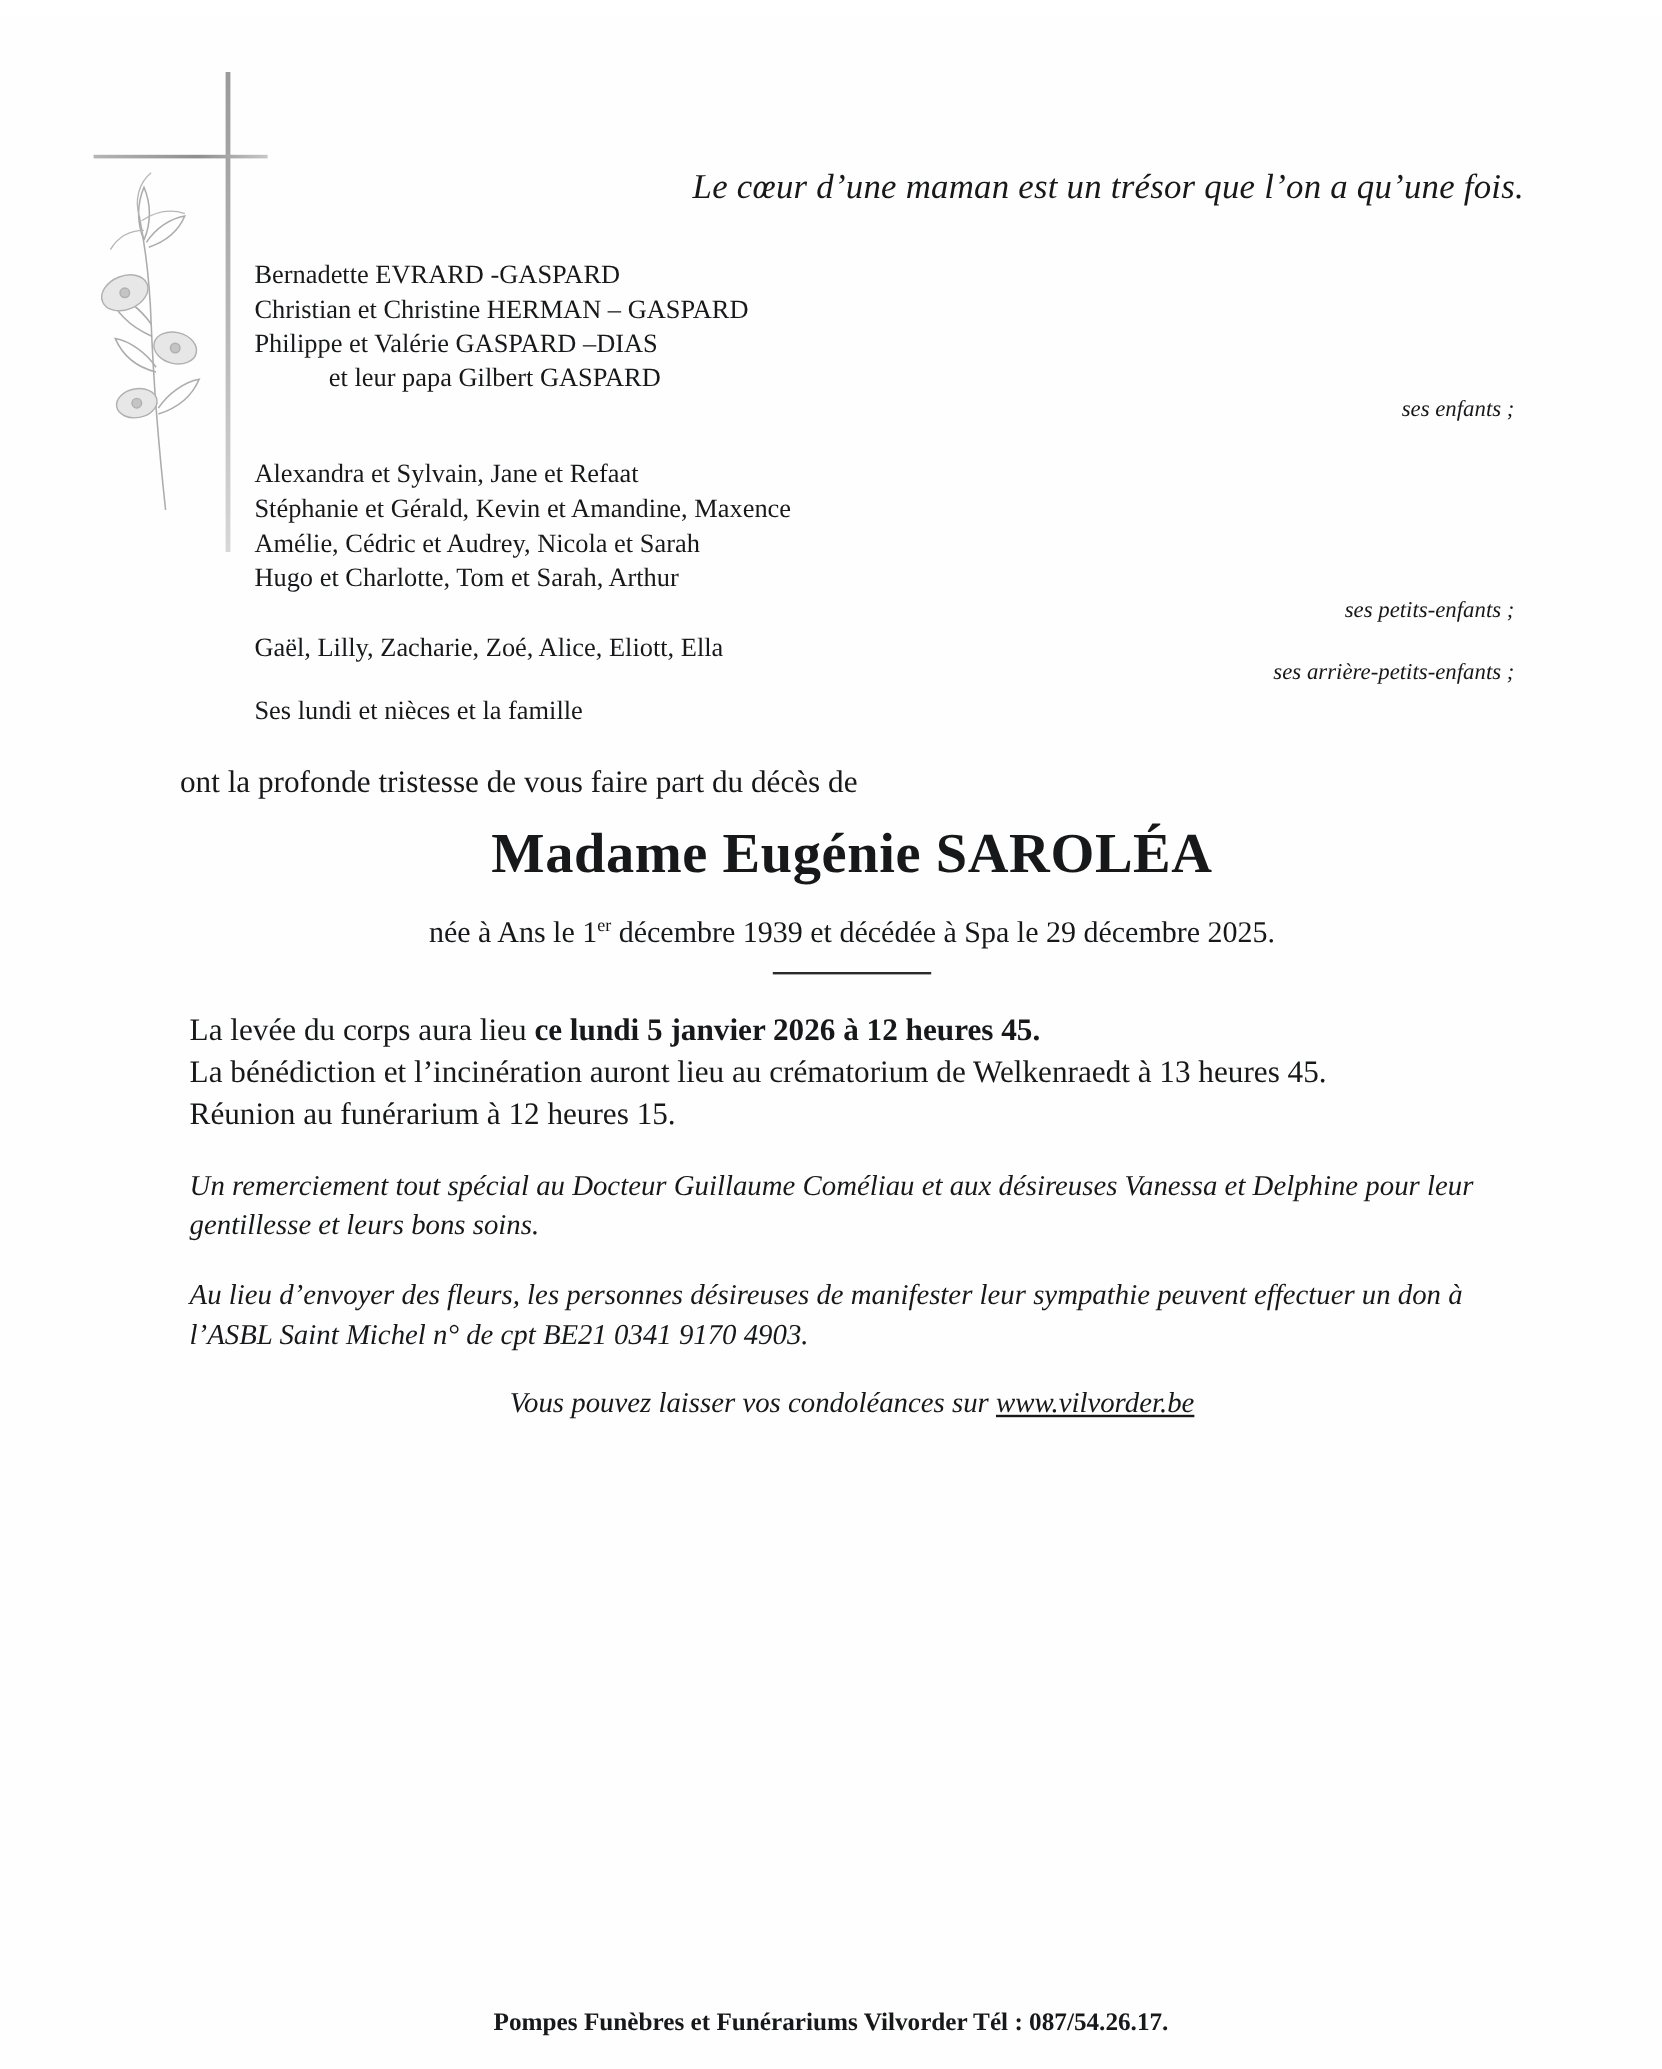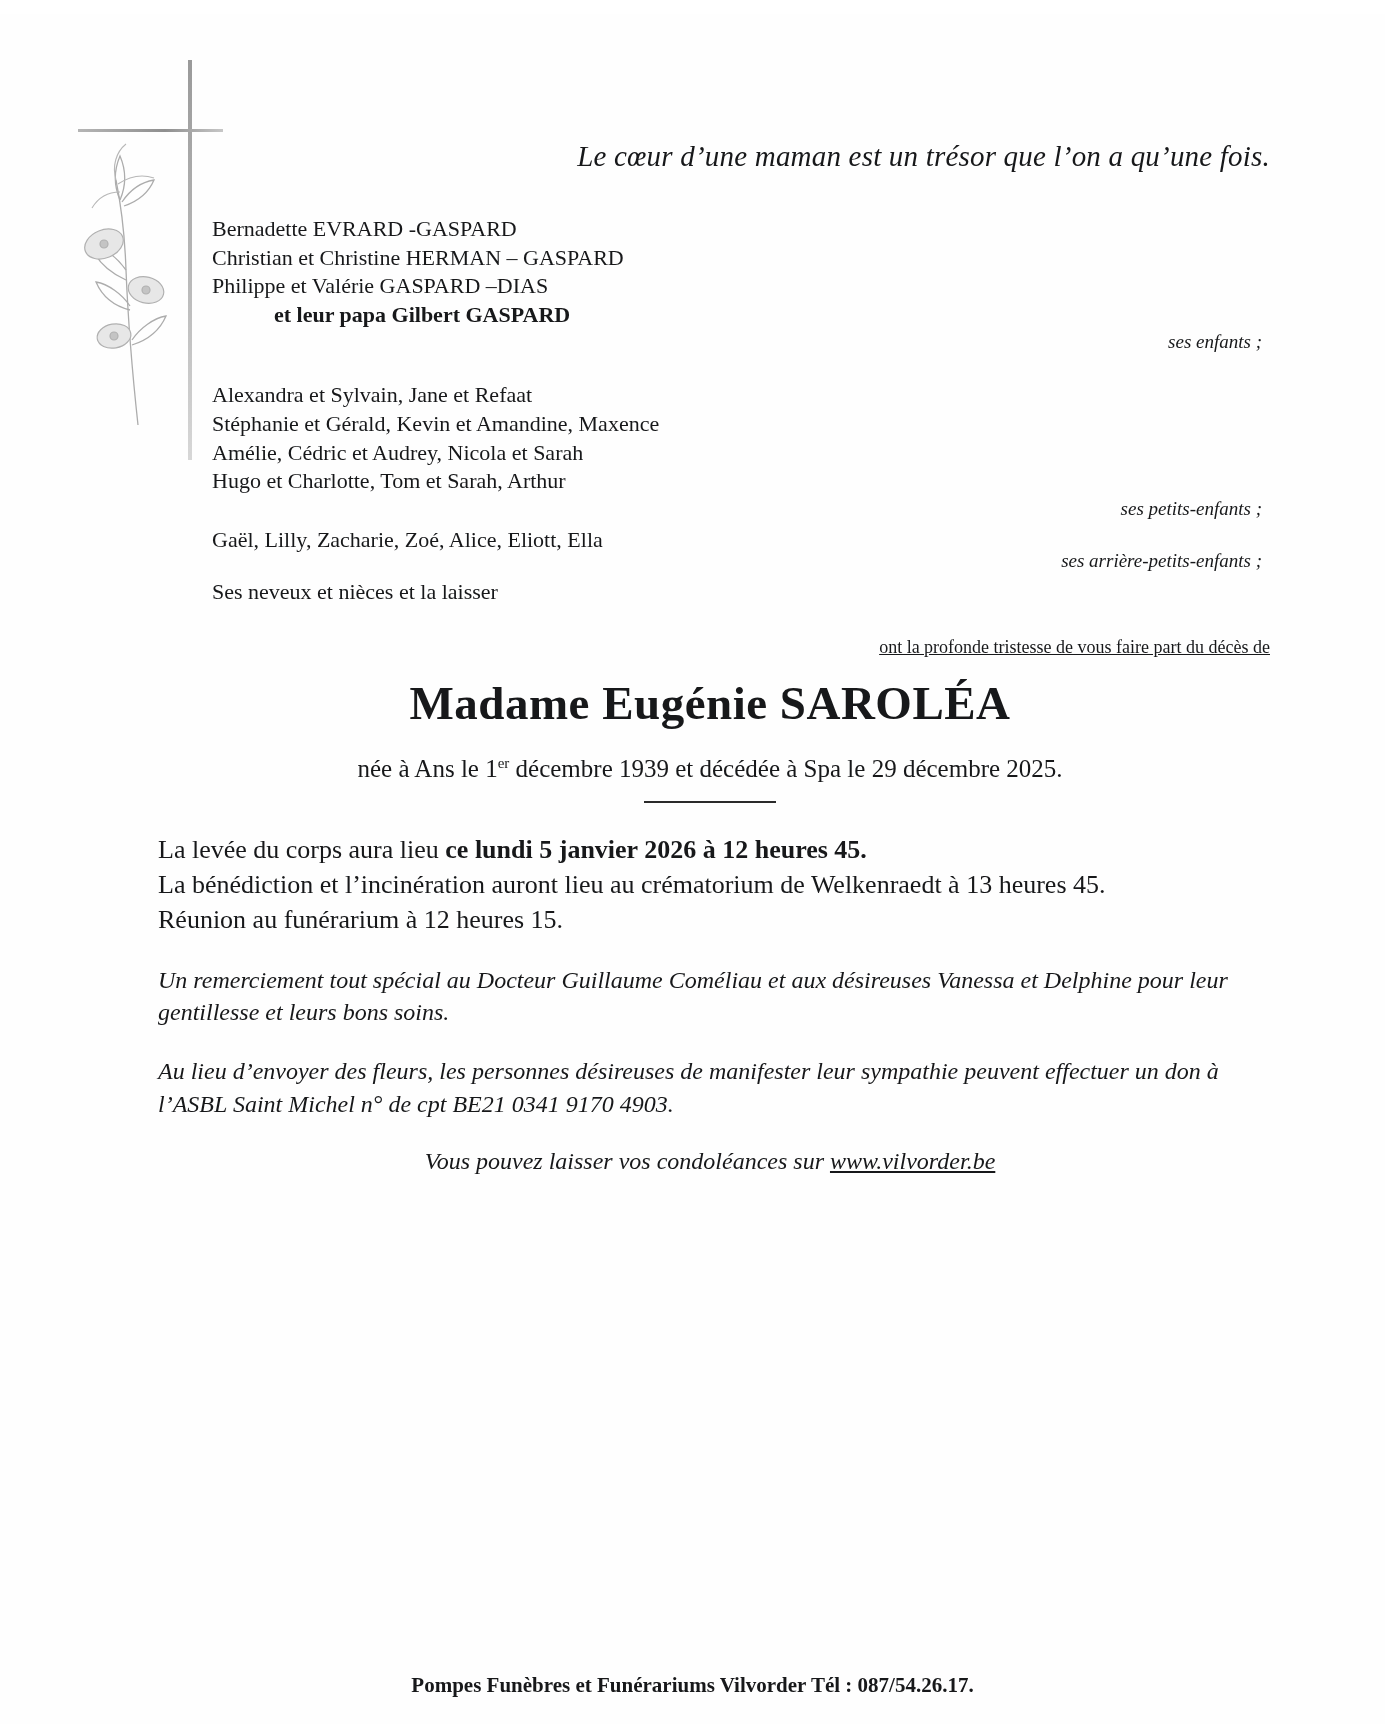--- a/index.html
+++ b/index.html
@@ -73,38 +73,37 @@
 
   .block {
     position: relative;
     margin: 0 0 6px 0;
   }
   .names {
     font-size: 22px;
     line-height: 1.30;
     padding-left: 62px;
   }
-  .names .indent-1 { padding-left: 62px; font-weight: bold; }
+  .names .indent-1 { padding-left: 62px; }
 
   .role {
     font-style: italic;
     font-size: 19px;
     text-align: right;
     padding-right: 8px;
     margin-top: 2px;
   }
   .role.tight { margin-top: -4px; }
 
   .gap-sm { height: 22px; }
 
   .announce {
-    font-size: 18px;
-    text-align: right;
+    font-size: 26px;
+    text-align: left;
     margin: 30px 0 10px 0;
-    text-decoration: underline;
   }
 
   .deceased {
     text-align: center;
     font-size: 47px;
     font-weight: 700;
     letter-spacing: .5px;
     margin: 18px 0 22px 0;
   }
 
@@ -226,21 +225,21 @@
       <div class="role">ses petits-enfants ;</div>
     </div>
 
     <div class="block">
       <div class="names">
         <div>Gaël, Lilly, Zacharie,  Zoé, Alice, Eliott, Ella</div>
       </div>
       <div class="role tight">ses arrière-petits-enfants ;</div>
     </div>
 
-    <div class="names" style="margin-top:4px">Ses neveux et nièces et la laisser</div>
+    <div class="names" style="margin-top:4px">Ses lundi et nièces et la famille</div>
 
     <p class="announce">ont la profonde tristesse de vous faire part du décès de</p>
 
     <h1 class="deceased">Madame Eugénie SAROLÉA</h1>
 
     <p class="dates">
       <span>née à Ans le 1</span><sup>er</sup><span> décembre 1939 et décédée à Spa le 29 décembre 2025.</span>
     </p>
 
     <div class="rule"></div>

